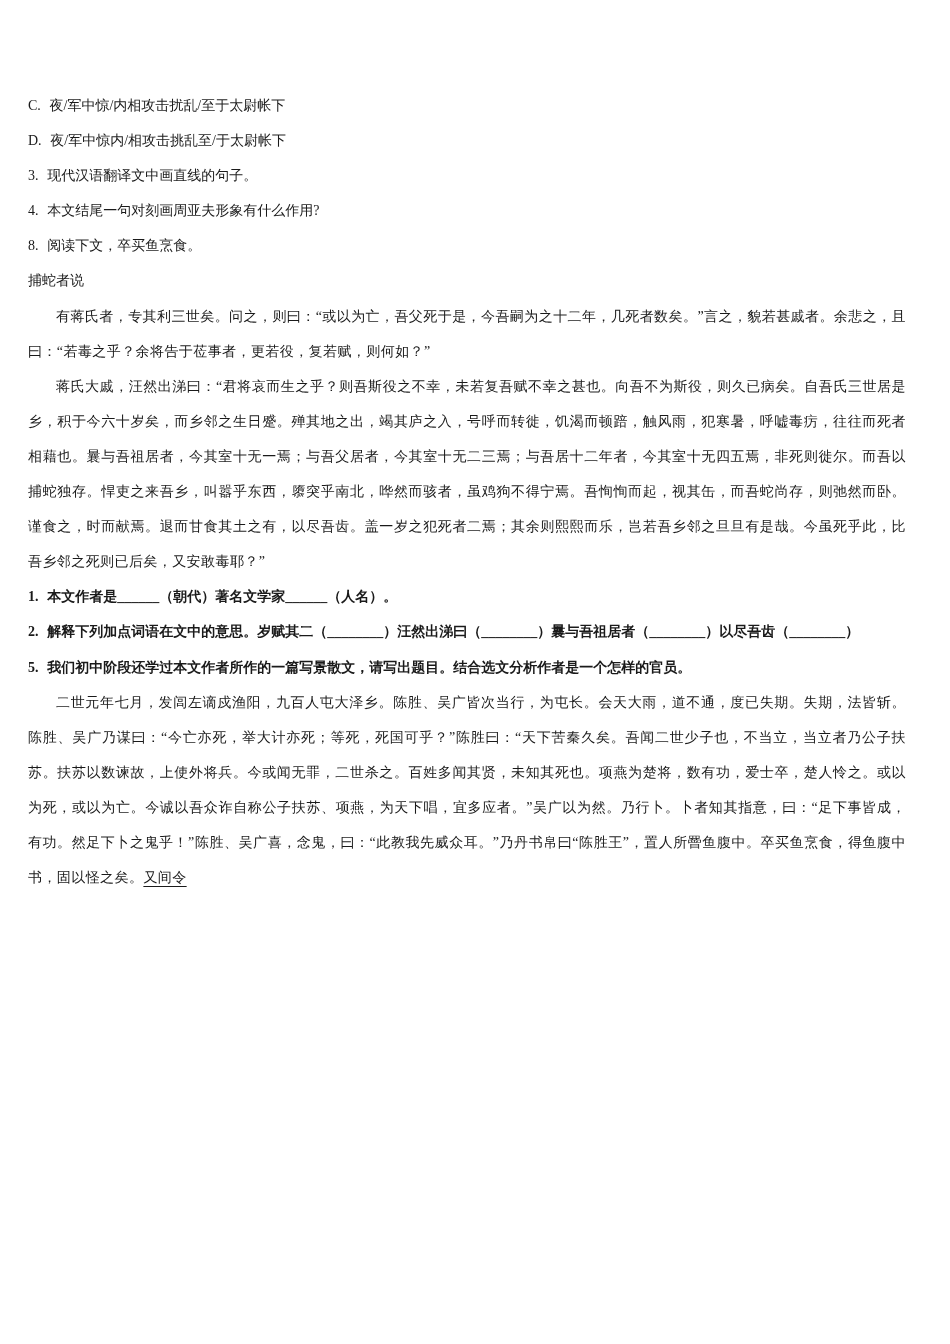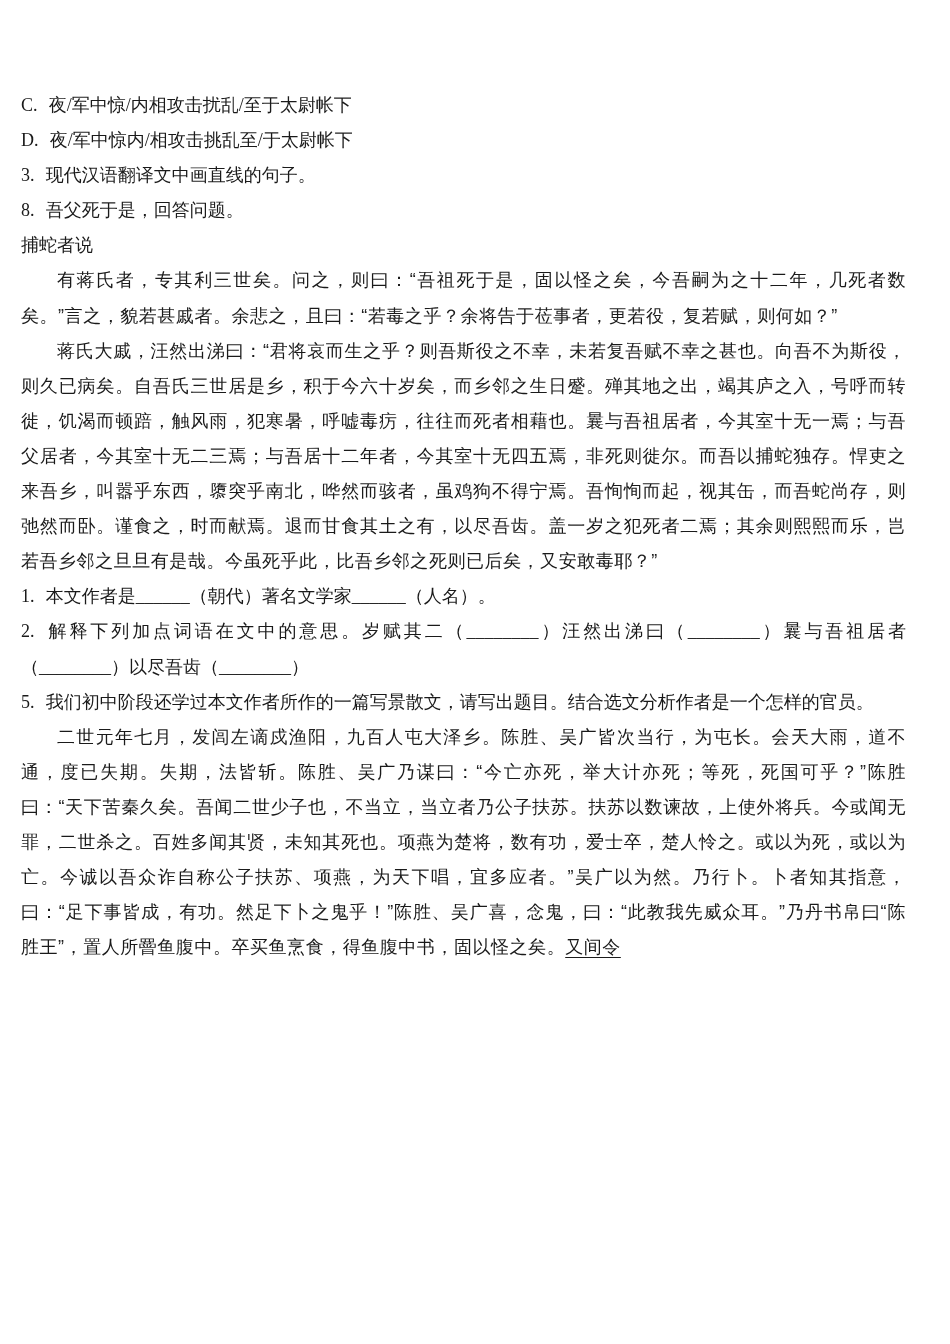--- a/index.html
+++ b/index.html
@@ -11,63 +11,64 @@
     width: 950px;
     height: 1344px;
     overflow: hidden;
     color: #1a1a1a;
     font-family: "Liberation Serif", "DejaVu Serif", serif;
   }
   .page {
     box-sizing: border-box;
     width: 950px;
     height: 1344px;
-    padding: 88px 44px 0 21px;
-    font-size: 18px;
+    padding: 88px 44px 0 28px;
+    font-size: 14px;
     line-height: 35.1px;
   }
   .line, .para {
     margin: 0;
     padding: 0;
   }
   .line { text-align: left; }
-  .line.wrap { text-align: justify; }
+  .line.wrap { text-align: justify; font-weight: bold; }
   .num { margin-right: 0.62em; }
   .para {
     text-align: justify;
     text-indent: 2em;
     letter-spacing: 0.03em;
   }
   .kai {
     
-    font-family: Liberation Sans, sans-serif;
+    font-family: Liberation Serif, serif;
   }
   .u {
     text-decoration: underline;
     text-underline-offset: 4px;
     text-decoration-thickness: 1px;
   }
 </style>
 </head>
 <body>
 
 <div class="page">
 
   <div class="line"><span class="num">C.</span><span>夜/军中惊/内相攻击扰乱/至于太尉帐下</span></div>
 
   <div class="line"><span class="num">D.</span><span>夜/军中惊内/相攻击挑乱至/于太尉帐下</span></div>
 
   <div class="line"><span class="num">3.</span><span>现代汉语翻译文中画直线的句子。</span></div>
 
+  <div class="line"><span class="num">4.</span><span>本文结尾一句对刻画周亚夫形象有什么作用?</span></div>
 
-  <div class="line"><span class="num">8.</span><span>吾父死于是，回答问题。</span></div>
+  <div class="line"><span class="num">8.</span><span>阅读下文，卒买鱼烹食。</span></div>
 
   <div class="line kai">捕蛇者说</div>
 
-  <p class="para kai">有蒋氏者，专其利三世矣。问之，则曰：“吾祖死于是，固以怪之矣，今吾嗣为之十二年，几死者数矣。”言之，貌若甚戚者。余悲之，且曰：“若毒之乎？余将告于莅事者，更若役，复若赋，则何如？”</p>
+  <p class="para kai">有蒋氏者，专其利三世矣。问之，则曰：“或以为亡，吾父死于是，今吾嗣为之十二年，几死者数矣。”言之，貌若甚戚者。余悲之，且曰：“若毒之乎？余将告于莅事者，更若役，复若赋，则何如？”</p>
   <p class="para kai">蒋氏大戚，汪然出涕曰：“君将哀而生之乎？则吾斯役之不幸，未若复吾赋不幸之甚也。向吾不为斯役，则久已病矣。自吾氏三世居是乡，积于今六十岁矣，而乡邻之生日蹙。殚其地之出，竭其庐之入，号呼而转徙，饥渴而顿踣，触风雨，犯寒暑，呼嘘毒疠，往往而死者相藉也。曩与吾祖居者，今其室十无一焉；与吾父居者，今其室十无二三焉；与吾居十二年者，今其室十无四五焉，非死则徙尔。而吾以捕蛇独存。悍吏之来吾乡，叫嚣乎东西，隳突乎南北，哗然而骇者，虽鸡狗不得宁焉。吾恂恂而起，视其缶，而吾蛇尚存，则弛然而卧。谨食之，时而献焉。退而甘食其土之有，以尽吾齿。盖一岁之犯死者二焉；其余则熙熙而乐，岂若吾乡邻之旦旦有是哉。今虽死乎此，比吾乡邻之死则已后矣，又安敢毒耶？”</p>
 
   <div class="line wrap"><span class="num">1.</span><span>本文作者是______（朝代）著名文学家______（人名）。</span></div>
 
   <div class="line wrap"><span class="num">2.</span><span>解释下列加点词语在文中的意思。岁赋其二（________）汪然出涕曰（________）曩与吾祖居者（________）以尽吾齿（________）</span></div>
 
 
 
   <div class="line wrap"><span class="num">5.</span><span>我们初中阶段还学过本文作者所作的一篇写景散文，请写出题目。结合选文分析作者是一个怎样的官员。</span></div>
 

